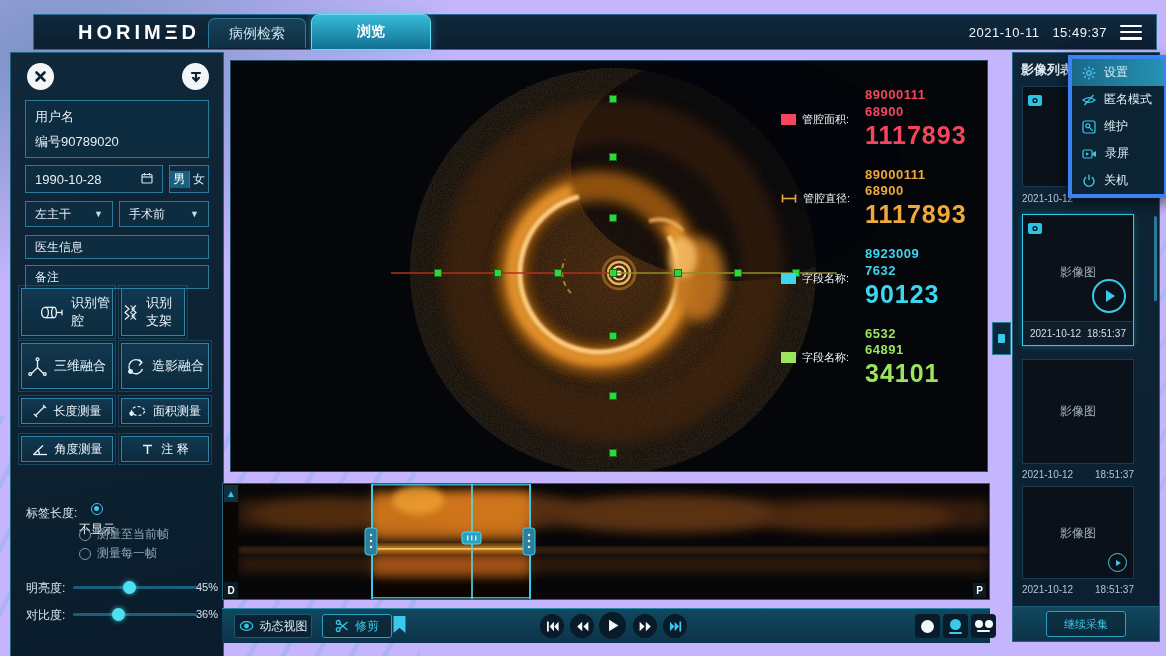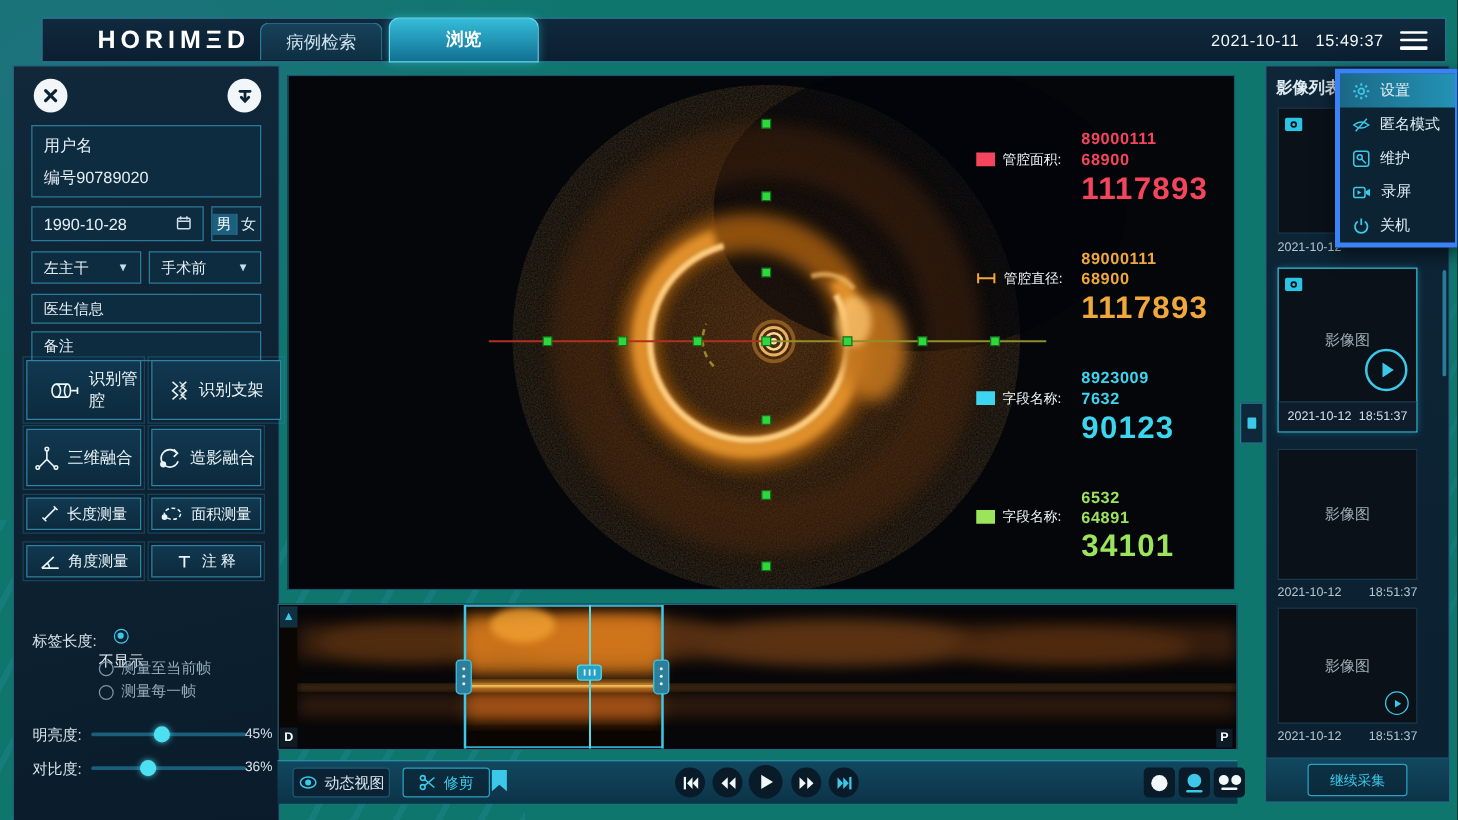--- a/index.html
+++ b/index.html
@@ -1,17 +1,17 @@
 <!DOCTYPE html>
 <html><head>
 <meta charset="utf-8">
 <style>
   html,body{margin:0;padding:0;background:#04090f;}
   .page{position:relative;width:1166px;height:656px;overflow:hidden;
-    background:#0f766e;font-family:"Liberation Sans",sans-serif;color:#e8f2f6;
+    background:#c4b5fd;font-family:"Liberation Sans",sans-serif;color:#e8f2f6;
     -webkit-font-smoothing:antialiased;}
   .bg-glow{position:absolute;left:0;top:0;width:520px;height:320px;
     background:radial-gradient(ellipse at 12% 18%,rgba(45,110,140,.5),transparent 62%);}
   .bg-streaks{position:absolute;left:0;bottom:0;width:420px;height:240px;opacity:.45;
     background:repeating-linear-gradient(118deg,rgba(52,160,190,.35) 0 5px,transparent 5px 30px);}
   .bg-streaks2{position:absolute;right:0;top:220px;width:40px;height:300px;opacity:.3;
     background:repeating-linear-gradient(118deg,rgba(52,160,190,.35) 0 4px,transparent 4px 22px);}
 
   
   .topbar{position:absolute;left:33px;top:14px;width:1122px;height:34px;z-index:5;
@@ -65,21 +65,21 @@
   .slider .s-val{position:absolute;right:0;top:1px;font-size:11px;color:#d8e4ec;}
 
   
   .viewer{position:absolute;left:230px;top:60px;width:758px;height:412px;z-index:2;
     background:#04070b;border:1px solid #1c526c;box-sizing:border-box;}
   .legend{position:absolute;right:6px;top:26px;width:200px;display:flex;flex-direction:column;gap:17px;}
   .leg{display:flex;gap:8px;}
   .leg .head{display:flex;gap:6px;align-items:center;width:76px;flex:none;padding-top:2px;}
   .swatch{width:15px;height:11px;flex:none;}
   .leg-name{font-size:11px;color:#eef5f8;white-space:nowrap;}
-  .vals{line-height:1.3;font-size:13px;font-weight:bold;letter-spacing:.5px;margin-top:16px;}
+  .vals{line-height:1.3;font-size:13px;font-weight:bold;letter-spacing:.5px;}
   .vals .big{font-size:25px;letter-spacing:1px;line-height:1.15;}
 
   .panel-handle{position:absolute;left:992px;top:322px;width:17px;height:31px;z-index:2;
     background:#0d2838;border:1px solid #2b7a9a;display:flex;align-items:center;justify-content:center;cursor:pointer;}
   .panel-handle i{width:7px;height:9px;background:#3cc8e8;border-radius:1px;}
 
   
   .timeline{position:absolute;left:222px;top:483px;width:768px;height:117px;z-index:2;
     background:#0a0603;border:1px solid #22637f;box-sizing:border-box;}
   .tl-chip{position:absolute;background:#11303f;color:#fff;font-size:10px;font-weight:bold;
@@ -219,21 +219,21 @@
       <svg width="24" height="15" viewBox="0 0 24 15" fill="none" stroke="#eaf4f8" stroke-width="1.3">
           <ellipse cx="5" cy="7.5" rx="3.4" ry="5.2"></ellipse>
           <line x1="5" y1="2.3" x2="14" y2="2.3"></line>
           <line x1="5" y1="12.7" x2="14" y2="12.7"></line>
           <ellipse cx="14" cy="7.5" rx="2.4" ry="5.2"></ellipse>
           <line x1="17" y1="7.5" x2="22" y2="7.5"></line>
           <line x1="22" y1="4.8" x2="22" y2="10.2"></line>
         </svg>
       <span>识别管腔</span>
     </div>
-    <div class="tool-btn" style="left:110px;top:235px;width:104px;height:48px;">
+    <div class="tool-btn" style="left:110px;top:235px;width:64px;height:48px;">
       <svg width="17" height="17" viewBox="0 0 17 17" fill="none" stroke="#eaf4f8" stroke-width="1.2">
           <path d="M3 1.5 l4 3.5 -4 3.5 4 3.5 -4 3.5"></path>
           <path d="M14 1.5 l-4 3.5 4 3.5 -4 3.5 4 3.5"></path>
           <path d="M8.5 1.5 l4 3.5 -4 3.5 4 3.5 -4 3.5" opacity=".7"></path>
         </svg>
       <span>识别支架</span>
     </div>
     <div class="tool-btn" style="left:110px;top:290px;width:88px;height:46px;">
       <svg width="19" height="19" viewBox="0 0 19 19" fill="none" stroke="#eaf4f8" stroke-width="1.3">
           <path d="M15.5 5.5 A7 7 0 1 0 16.5 12"></path>

